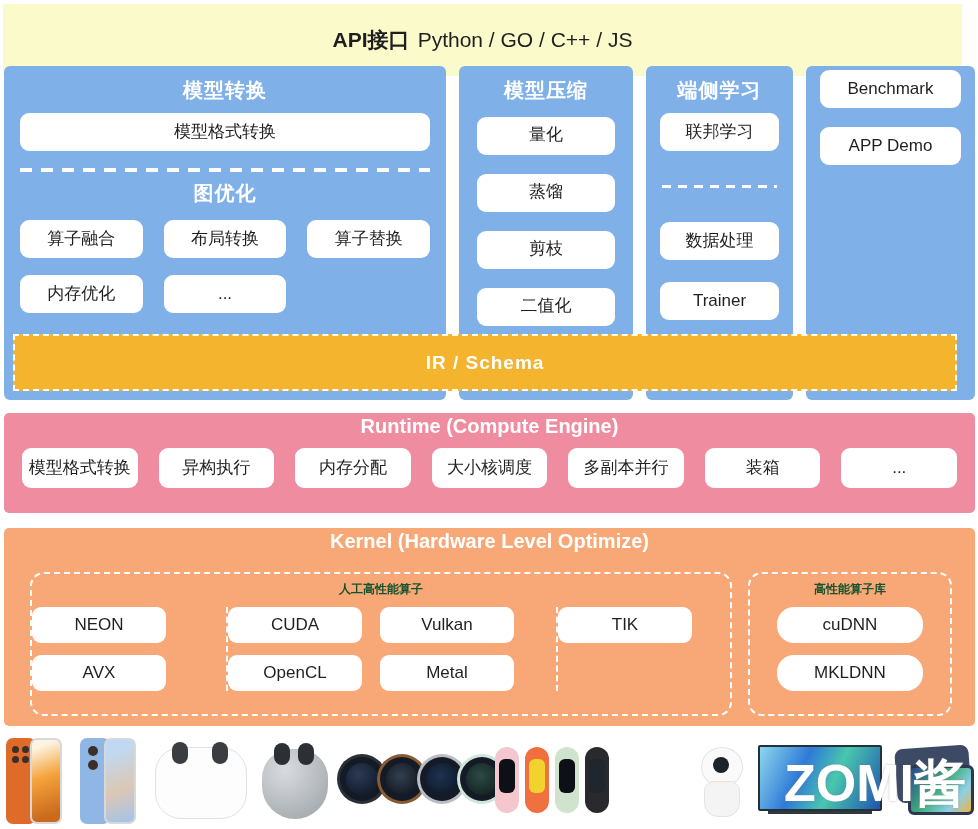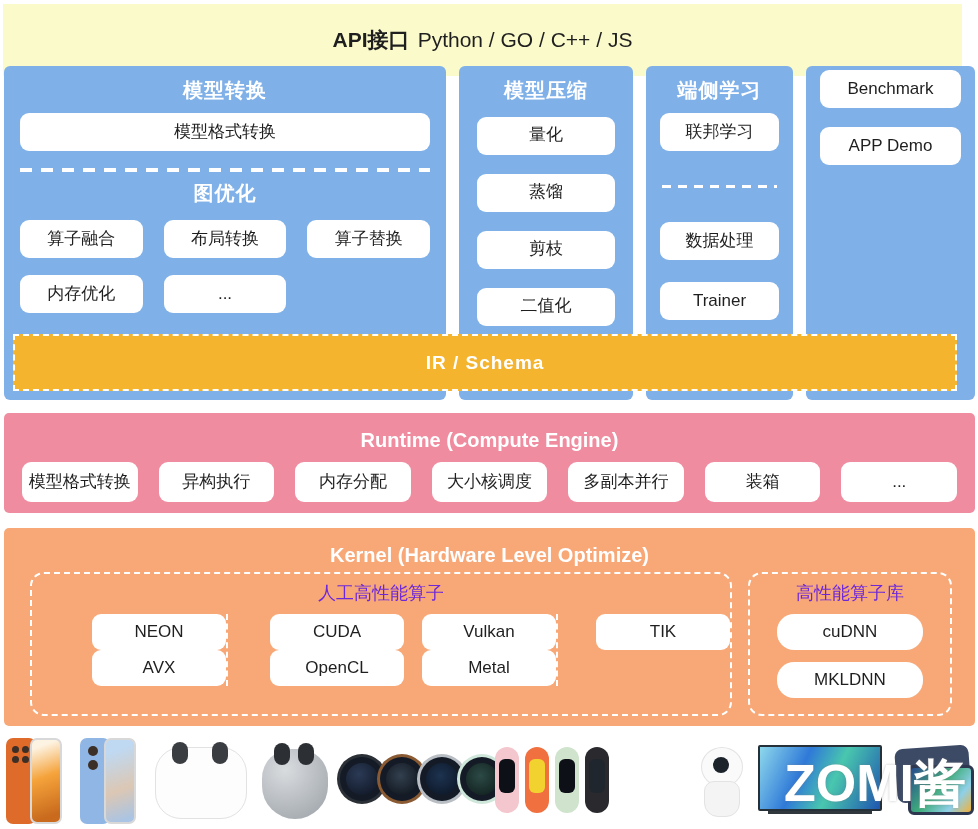--- a/index.html
+++ b/index.html
@@ -46,37 +46,37 @@
     left:13px;top:334px;width:944px;height:57px;box-sizing:border-box;
     background:var(--gold,#F5B42D);border:2px dashed #fff;
     display:flex;align-items:center;justify-content:center;
     color:#fff;font-weight:bold;font-size:19px;z-index:5;letter-spacing:1px;
   }
   
   .runtime{
     left:4px;top:413px;width:971px;height:100px;background:var(--pink,#F08CA0);
     border-radius:5px;box-sizing:border-box;
   }
-  .sec-title{color:#fff;font-weight:bold;font-size:20px;text-align:center;padding-top:16px;}
+  .sec-title{color:#fff;font-weight:bold;font-size:20px;text-align:center;padding-top:2px;}
   .run-row{display:flex;gap:21px;padding:10px 18px 0;}
   .run-row .wbox{flex:1;height:40px;line-height:40px;}
   
   .kernel{
     left:4px;top:528px;width:971px;height:198px;background:var(--orange,#F8A877);
     border-radius:5px;box-sizing:border-box;
   }
   .dashbox{
     position:absolute;border:2px dashed #fff;border-radius:14px;box-sizing:border-box;
     top:44px;height:144px;
   }
   .dashbox.left{left:26px;width:702px;}
   .dashbox.right{left:744px;width:204px;}
-  .dashbox-title{color:#6d28d9;font-weight:normal;font-size:18px;text-align:center;padding:7px 0 9px;}
+  .dashbox-title{color:#14532d;font-weight:bold;font-size:12px;text-align:center;padding:7px 0 9px;}
   .ops-groups{display:flex;align-items:stretch;}
-  .ops-group{display:flex;flex-direction:column;align-items:flex-end;box-sizing:border-box;}
+  .ops-group{display:flex;flex-direction:column;gap:12px;align-items:flex-start;box-sizing:border-box;}
   .ops-group.g1{flex:0 0 196px;}
   .ops-group.g2{flex:0 0 330px;}
   .ops-group.g3{flex:1;}
   .ops-group.divided{border-right:2px dashed #fff;}
   .ops-row{display:flex;gap:18px;justify-content:center;}
   .ops-row .wbox{width:134px;height:36px;line-height:36px;}
   .libs-stack{display:flex;flex-direction:column;gap:12px;align-items:center;}
   .libs-stack .wbox{width:146px;height:36px;line-height:36px;border-radius:17px;}
   
   .devices{left:0;top:735px;width:831px;height:94px;}

